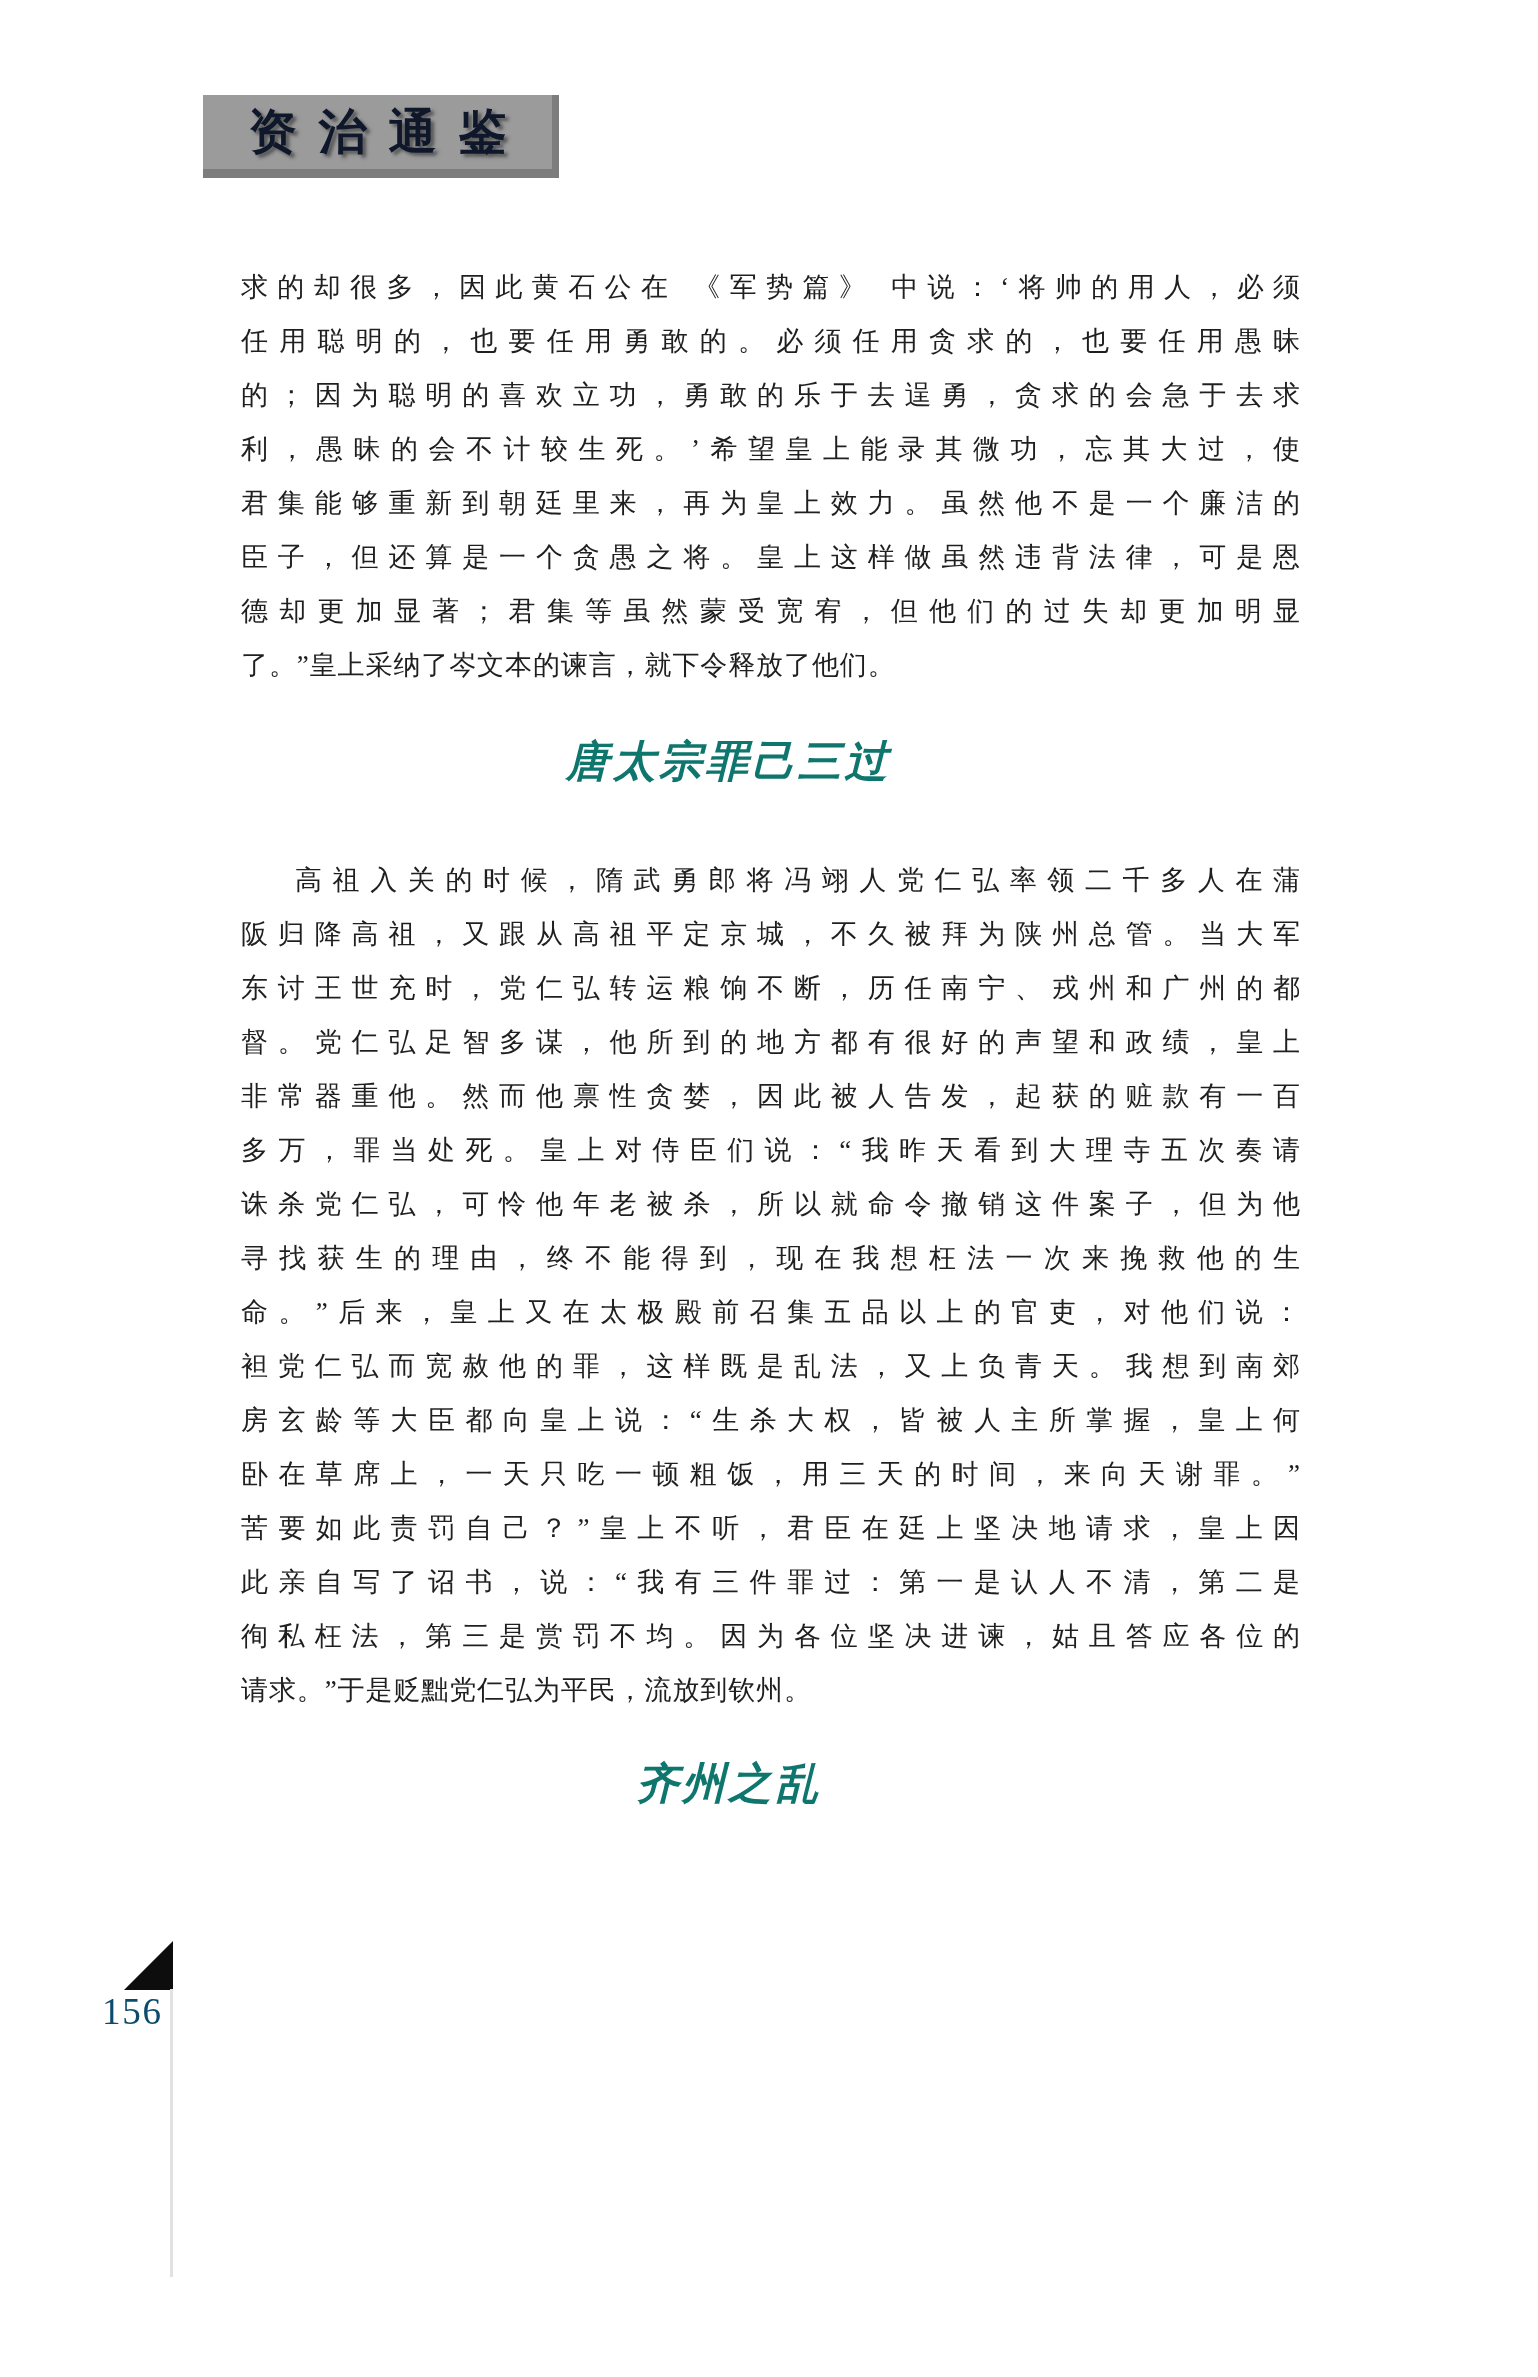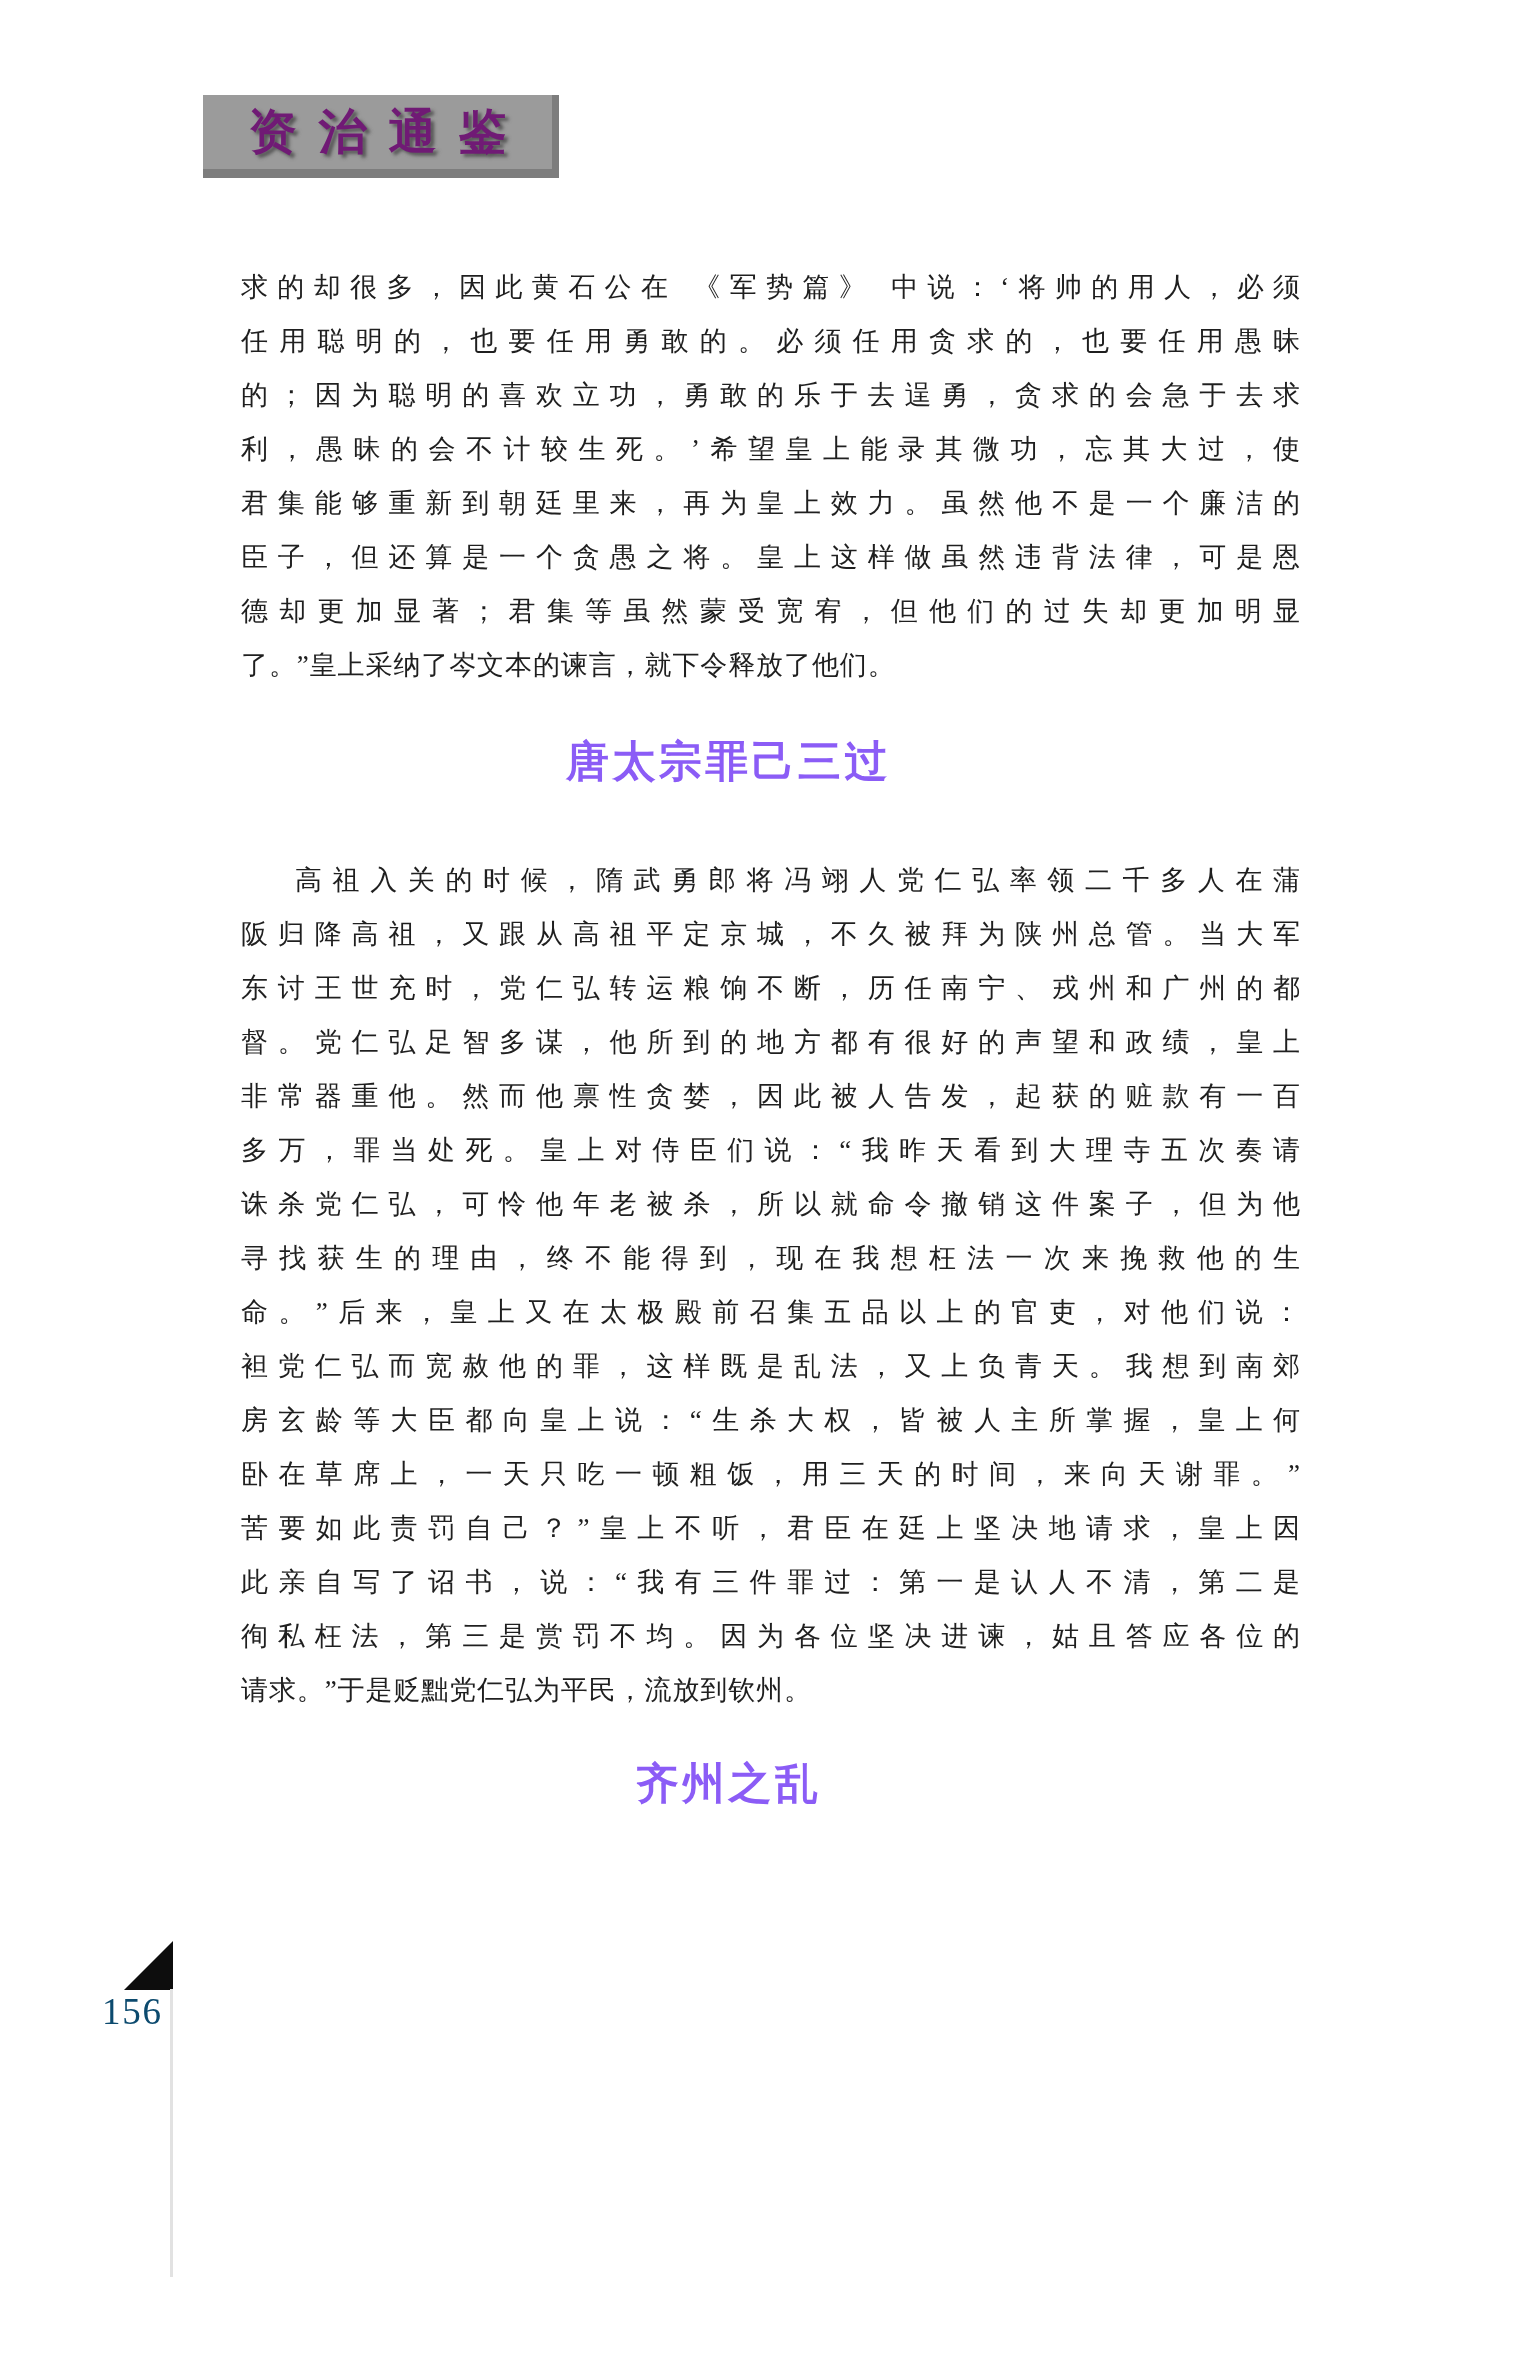--- a/index.html
+++ b/index.html
@@ -17,21 +17,21 @@
     position: absolute; left: 203px; top: 95px;
     width: 356px; height: 83px;
     background: #9b9b9b;
     border-right: 7.7px solid #7d7d7d;
     border-bottom: 9.4px solid #7d7d7d;
     box-sizing: border-box;
     display: flex; align-items: center; justify-content: center;
   }
   .logo span {
     font-family: "Liberation Sans", "DejaVu Sans", sans-serif;
-    font-weight: bold; font-size: 48px; color: #701a75;
+    font-weight: bold; font-size: 48px; color: #0f172a;
     letter-spacing: 22px; margin-right: -22px;
     text-shadow: 3.4px 3.4px 3.4px rgba(70,70,70,0.8);
     white-space: nowrap;
   }
 
   
   .content {
     position: absolute; left: 241px; top: 260px; width: 1060px;
   }
   .para { margin: 0; }
@@ -42,27 +42,28 @@
     white-space: nowrap;
     text-align: justify;
     overflow: visible;
   }
   .line.full { text-align-last: justify; white-space: normal; height: 54px; overflow: hidden; }
   .line.last { text-align-last: left; white-space: normal; height: 54px; overflow: hidden; }
   .line.indent { text-indent: 54px; }
 
   .heading {
     font-family: "Liberation Sans", "DejaVu Sans", sans-serif;
-    font-weight: bold; font-size: 43px; color: #8b5cf6;
+    font-weight: bold; font-size: 43px; color: #0f766e;
     line-height: 51px; height: 51px;
     text-align: center;
     padding-right: 85px;
     box-sizing: border-box;
     margin: 0;
     letter-spacing: 3.4px;
+    font-style: italic;
   }
   .heading.h1 { margin-top: 44px; margin-bottom: 66px; }
   .heading.h2 { margin-top: 41px; margin-bottom: 44px; }
 
   
   .corner-triangle {
     position: absolute; left: 124px; top: 1941px;
     width: 49px; height: 49px;
     background: #0d0d0d;
     clip-path: polygon(100% 0, 100% 100%, 0 100%);

